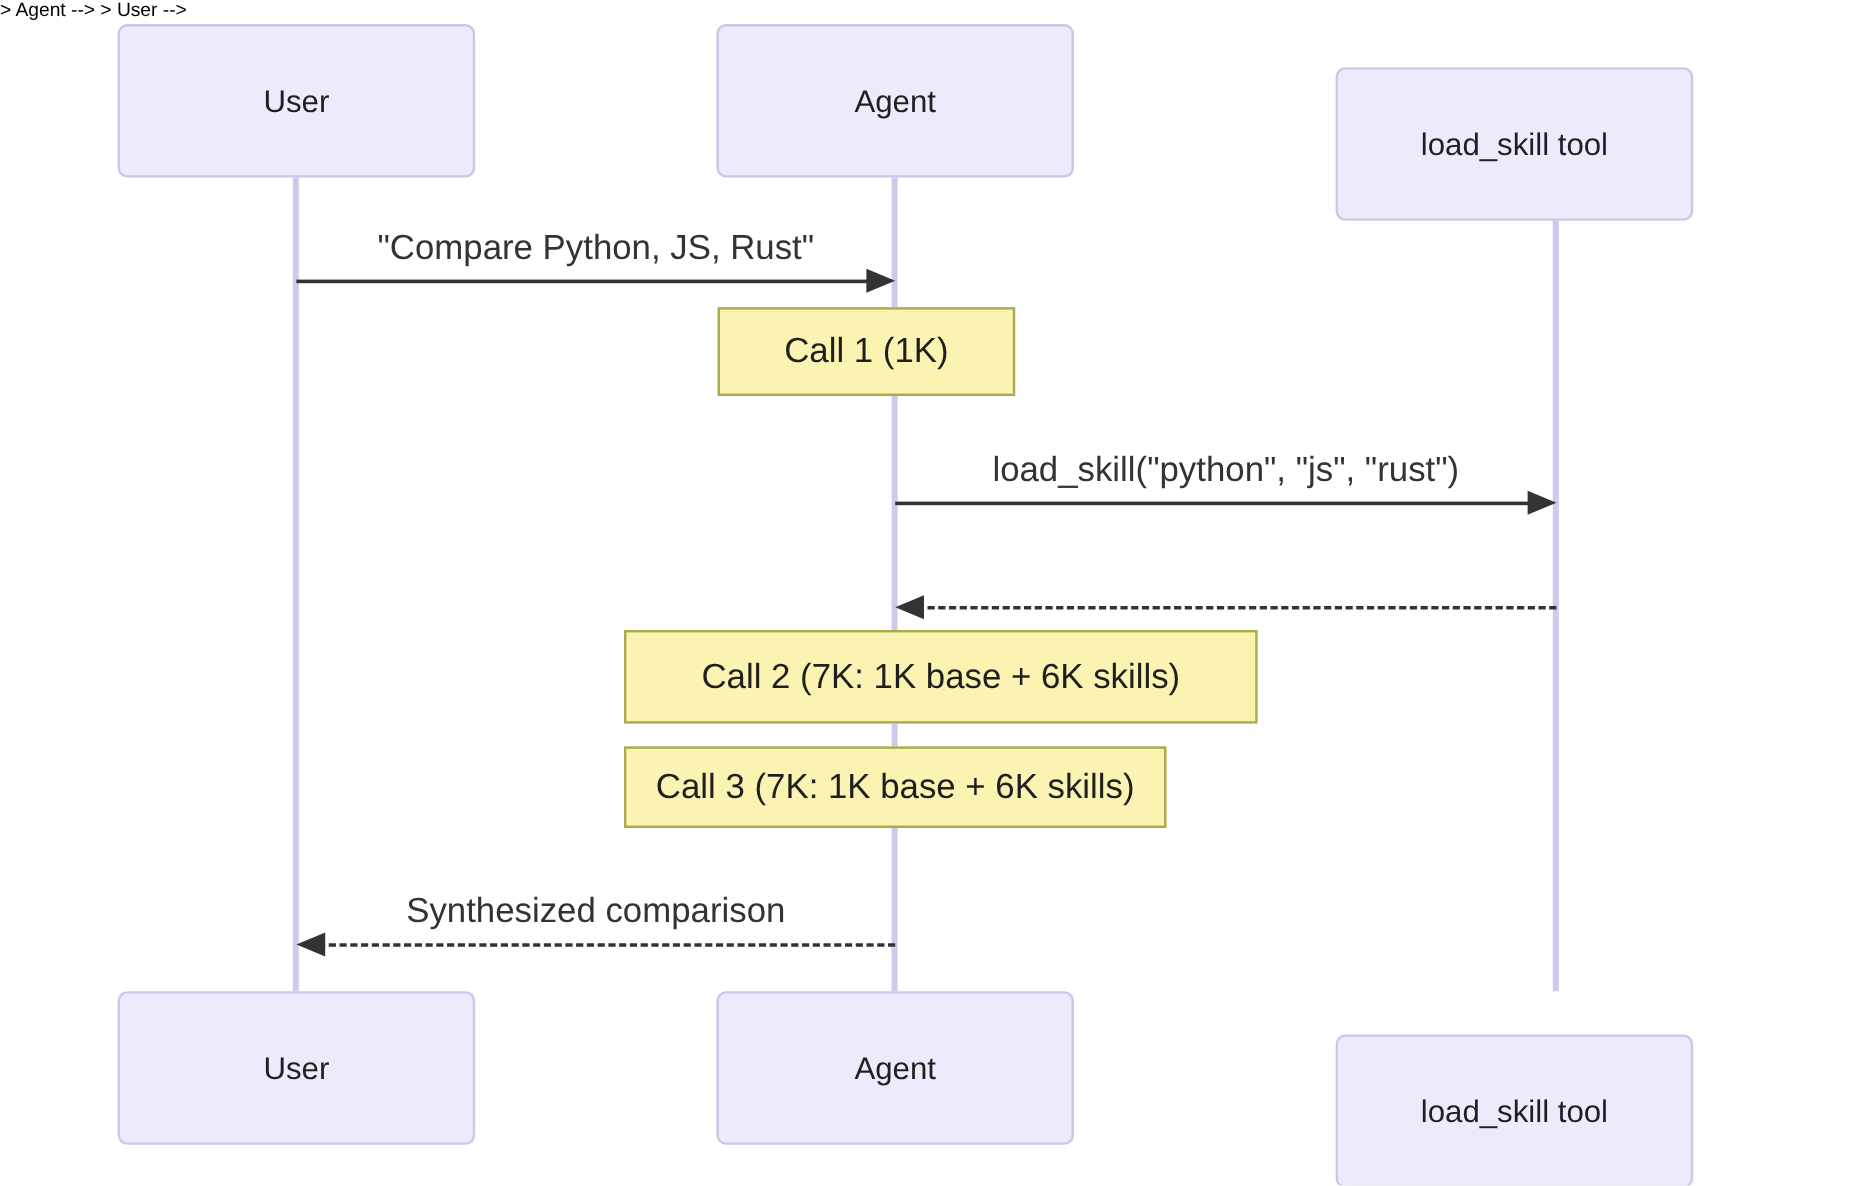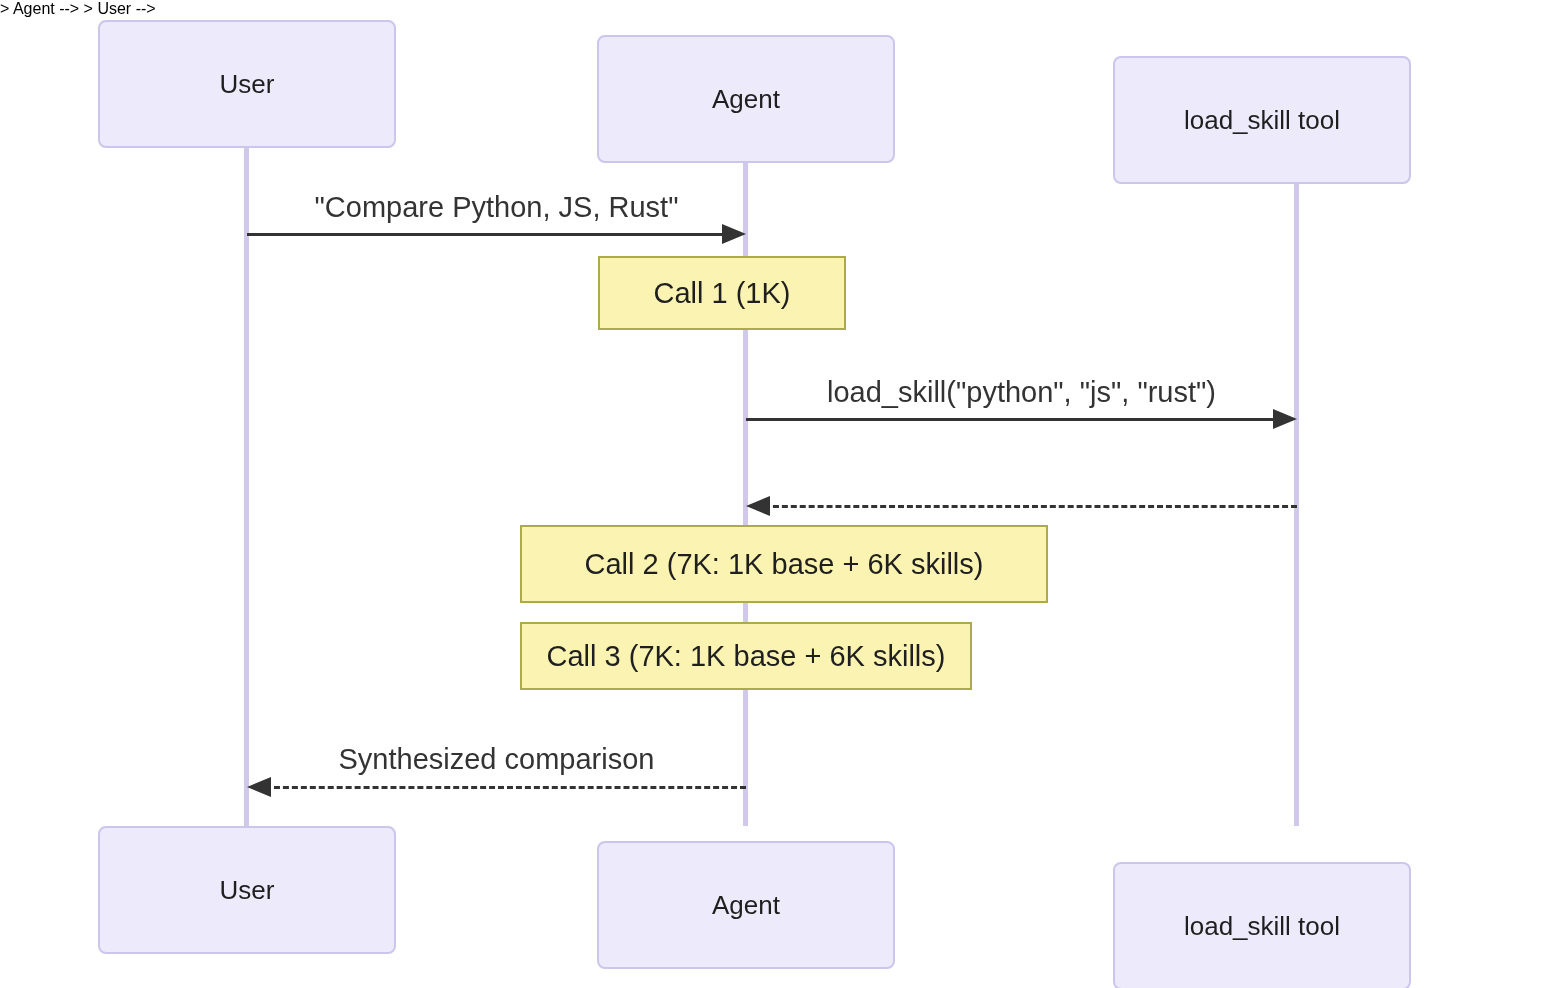--- a/index.html
+++ b/index.html
@@ -37,21 +37,21 @@
     background: var(--actor-fill, #ECEAFB);
     border: 2px solid var(--actor-border, #CCC6EC);
     border-radius: 8px;
     display: flex;
     align-items: center;
     justify-content: center;
     font-size: 26px;
     color: var(--label-text, #1F1F1F);
   }
   .a-user  { left: 98px; }
-  .a-agent { left: 597px; margin-top: 15px; }
+  .a-agent { left: 597px; }
   .a-tool  { left: 1113px; margin-top: 36px; }
   .row-top    { top: 20px; }
   .row-bottom { top: 826px; }
 
   
   .msg-label {
     position: absolute;
     text-align: center;
     font-size: 29px;
     line-height: 34px;

